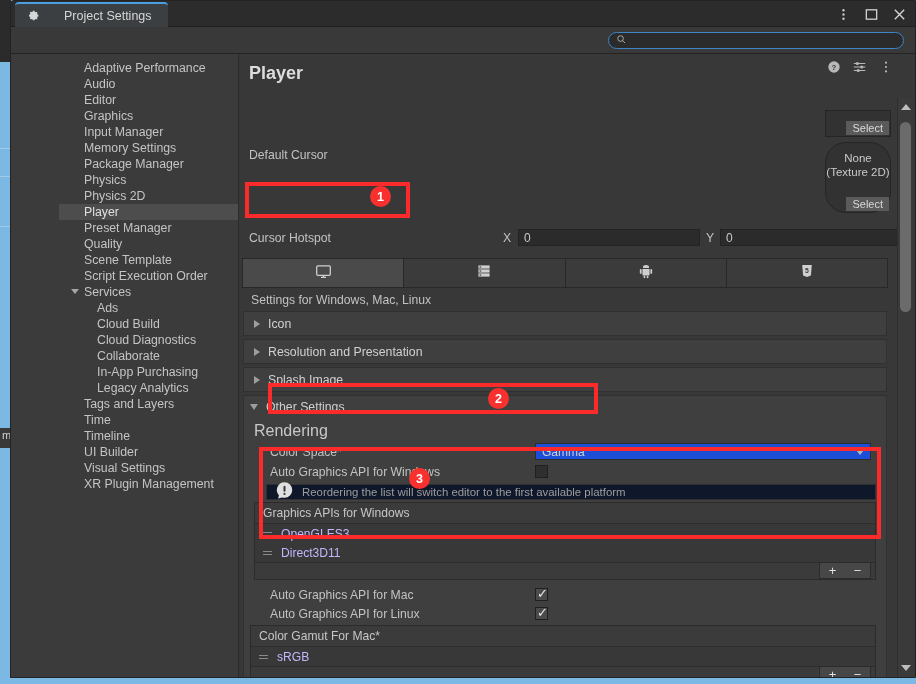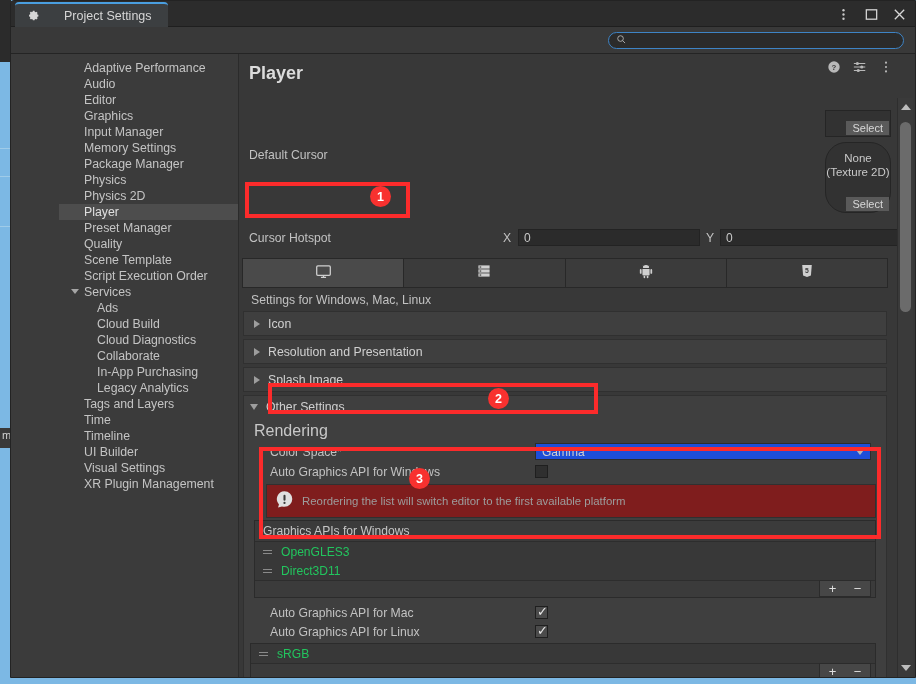--- a/index.html
+++ b/index.html
@@ -171,41 +171,41 @@
     width: 13px; height: 13px; background: #2f2f2f;
     border: 1px solid #1f1f1f; cursor: pointer; position: relative;
   }
   .chk.on { background: #4b4b4b; }
   .chk.on::after {
     content: "\2713"; position: absolute; left: 1px; top: -3px;
     font-size: 13px; color: #e8e8e8;
   }
 
   .warnbox {
-    margin: 2px 10px 2px 22px; background: #7f1d1d; border: 1px solid #303030;
-    height: 34px; display: flex; align-items: center; gap: 8px; padding-left: 8px;
+    margin: 2px 10px 2px 22px; background: #0f172a; border: 1px solid #303030;
+    height: 16px; display: flex; align-items: center; gap: 8px; padding-left: 8px;
   }
   .warntext { color: #9d9d9d; font-size: 11.4px; }
 
   .listbox { margin: 0 10px 0 10px; border: 1px solid #2b2b2b; background: #383838; }
   .list-header {
     background: #3b3b3b; color: #c6c6c6; font-size: 12.1px;
     padding: 3px 0 3px 8px; border-bottom: 1px solid #2d2d2d;
   }
   .list-row {
     display: flex; align-items: center; height: 19px;
     padding-left: 8px; gap: 9px; cursor: pointer;
   }
   .drag-handle { width: 9px; height: 6px; position: relative; }
   .drag-handle::before, .drag-handle::after {
     content: ""; position: absolute; left: 0; width: 9px; height: 1px; background: #8a8a8a;
   }
   .drag-handle::before { top: 1px; }
   .drag-handle::after { top: 4px; }
-  .list-item-label { color: #22c55e; font-size: 12.1px; }
+  .list-item-label { color: #c4b5fd; font-size: 12.1px; }
   .list-footer {
     height: 17px; background: #3b3b3b; border-top: 1px solid #2d2d2d;
     display: flex; justify-content: flex-end; align-items: center;
     padding-right: 6px; position: relative;
   }
   .pmbtns {
     position: absolute; right: 4px; top: -1px; height: 17px; width: 52px;
     background: #474747; border: 1px solid #2b2b2b;
     display: flex; align-items: center; justify-content: space-around;
     color: #e0e0e0; font-size: 13px;
@@ -499,20 +499,21 @@
             <div class="prop">
               <span class="pl">Auto Graphics API  for Mac</span>
               <span class="chk on"></span>
             </div>
             <div class="prop">
               <span class="pl">Auto Graphics API  for Linux</span>
               <span class="chk on"></span>
             </div>
 
             <div class="listbox" style="margin:2px 10px 0 6px;">
+              <div class="list-header">Color Gamut For Mac*</div>
               <div class="list-row">
                 <span class="drag-handle"></span>
                 <span class="list-item-label">sRGB</span>
               </div>
               <div class="list-footer">
                 <div class="pmbtns">
                   <span>+</span>
                   <span>−</span>
                 </div>
               </div>

